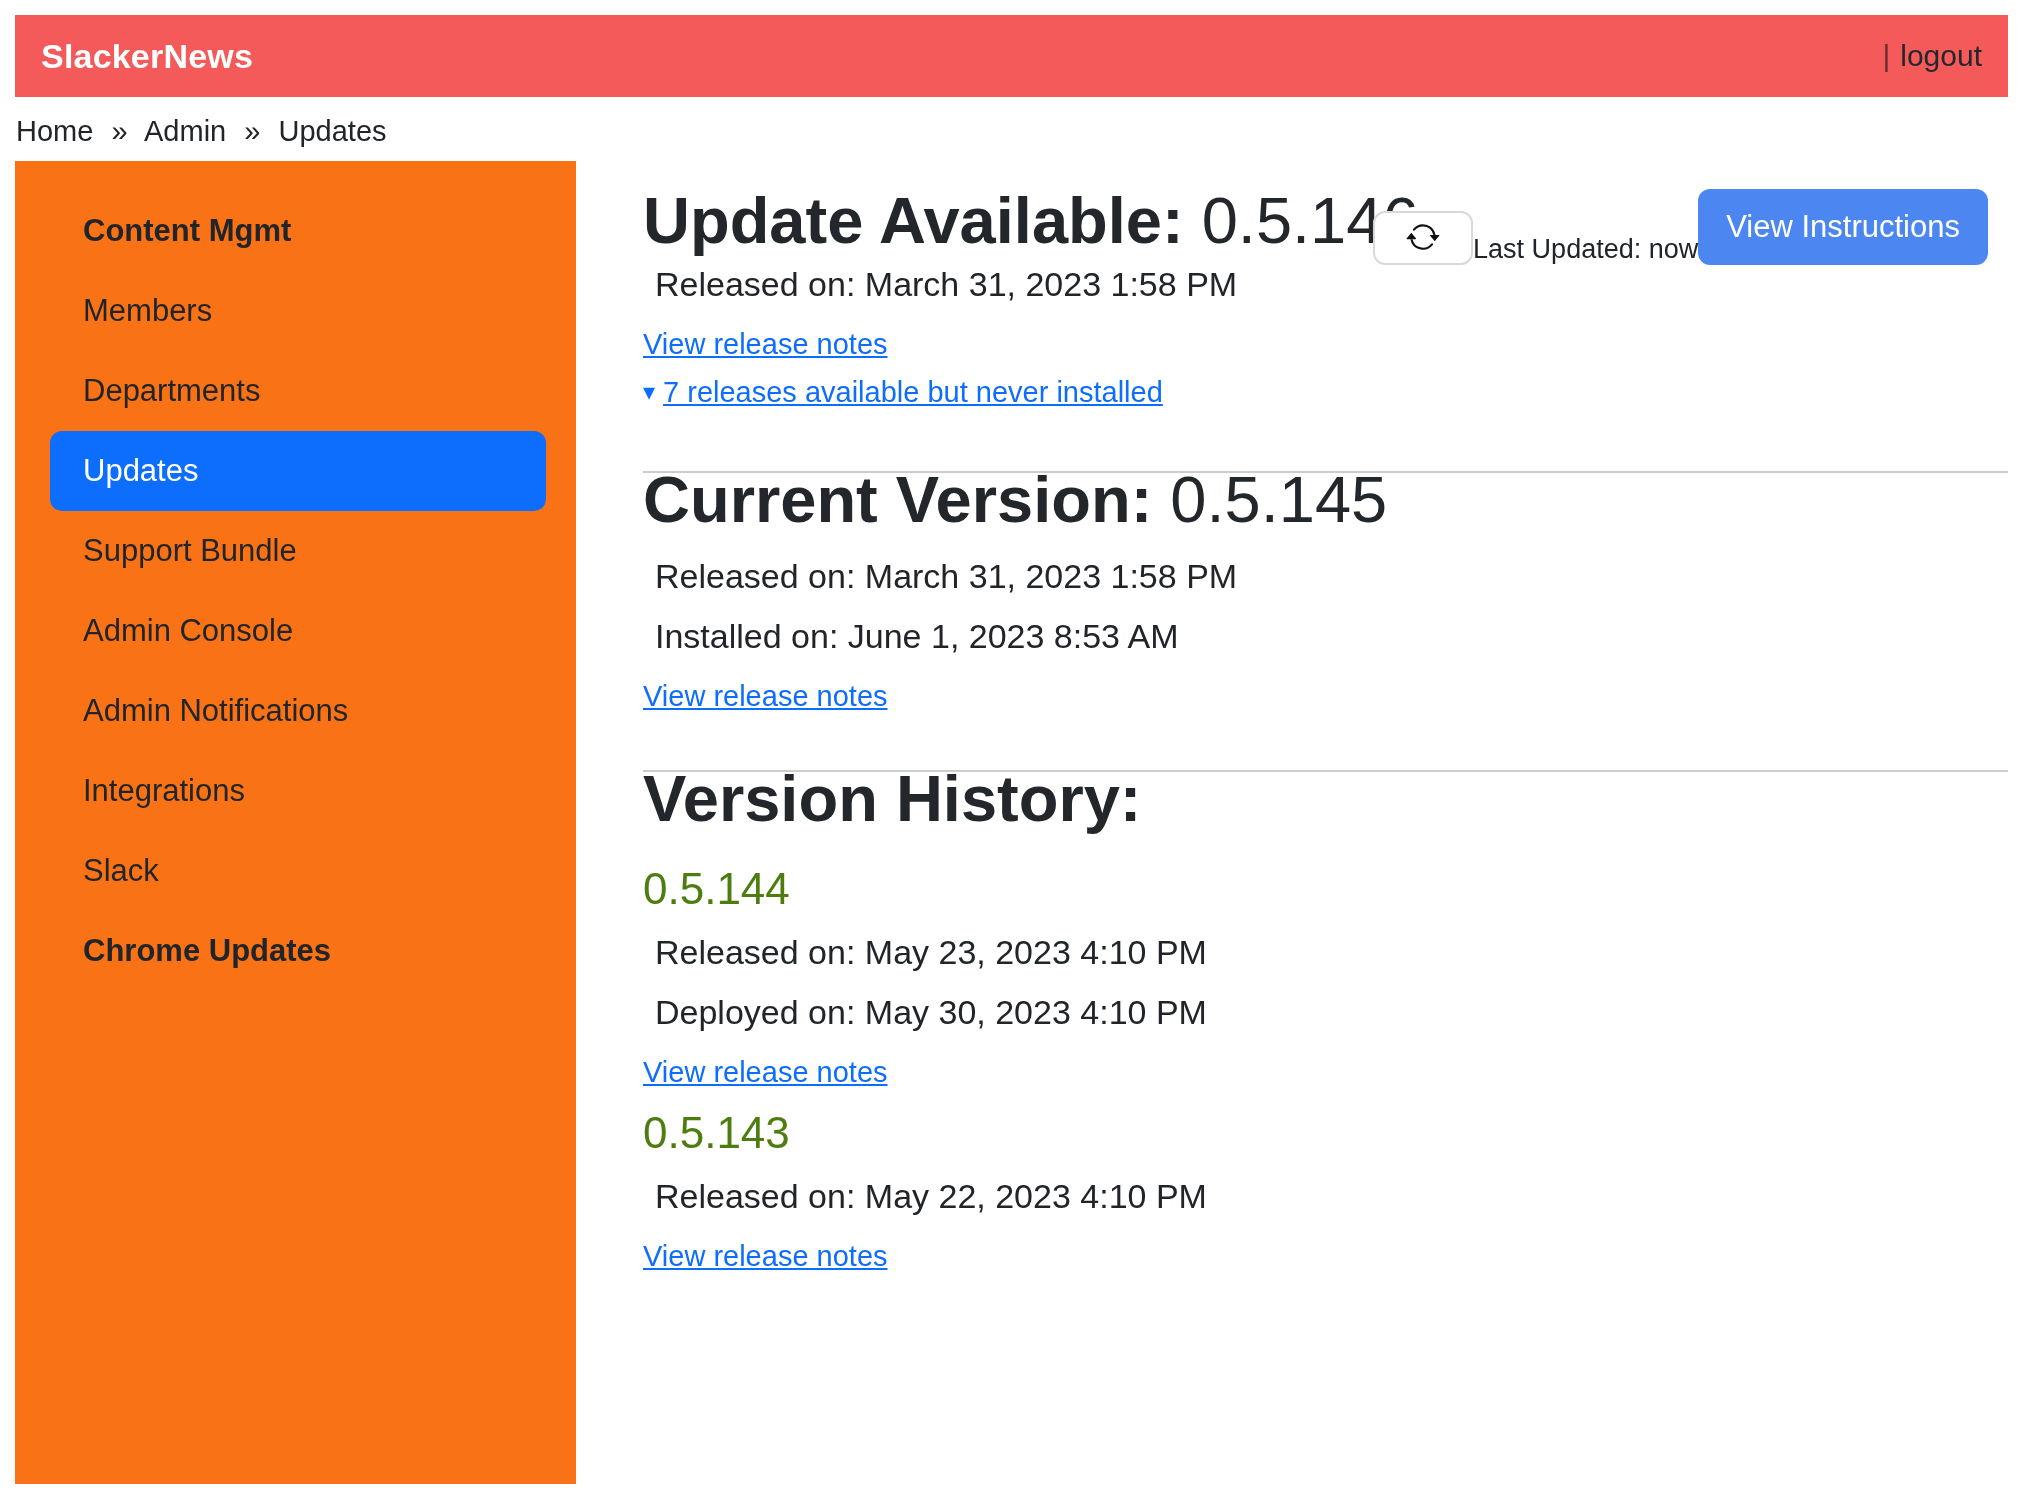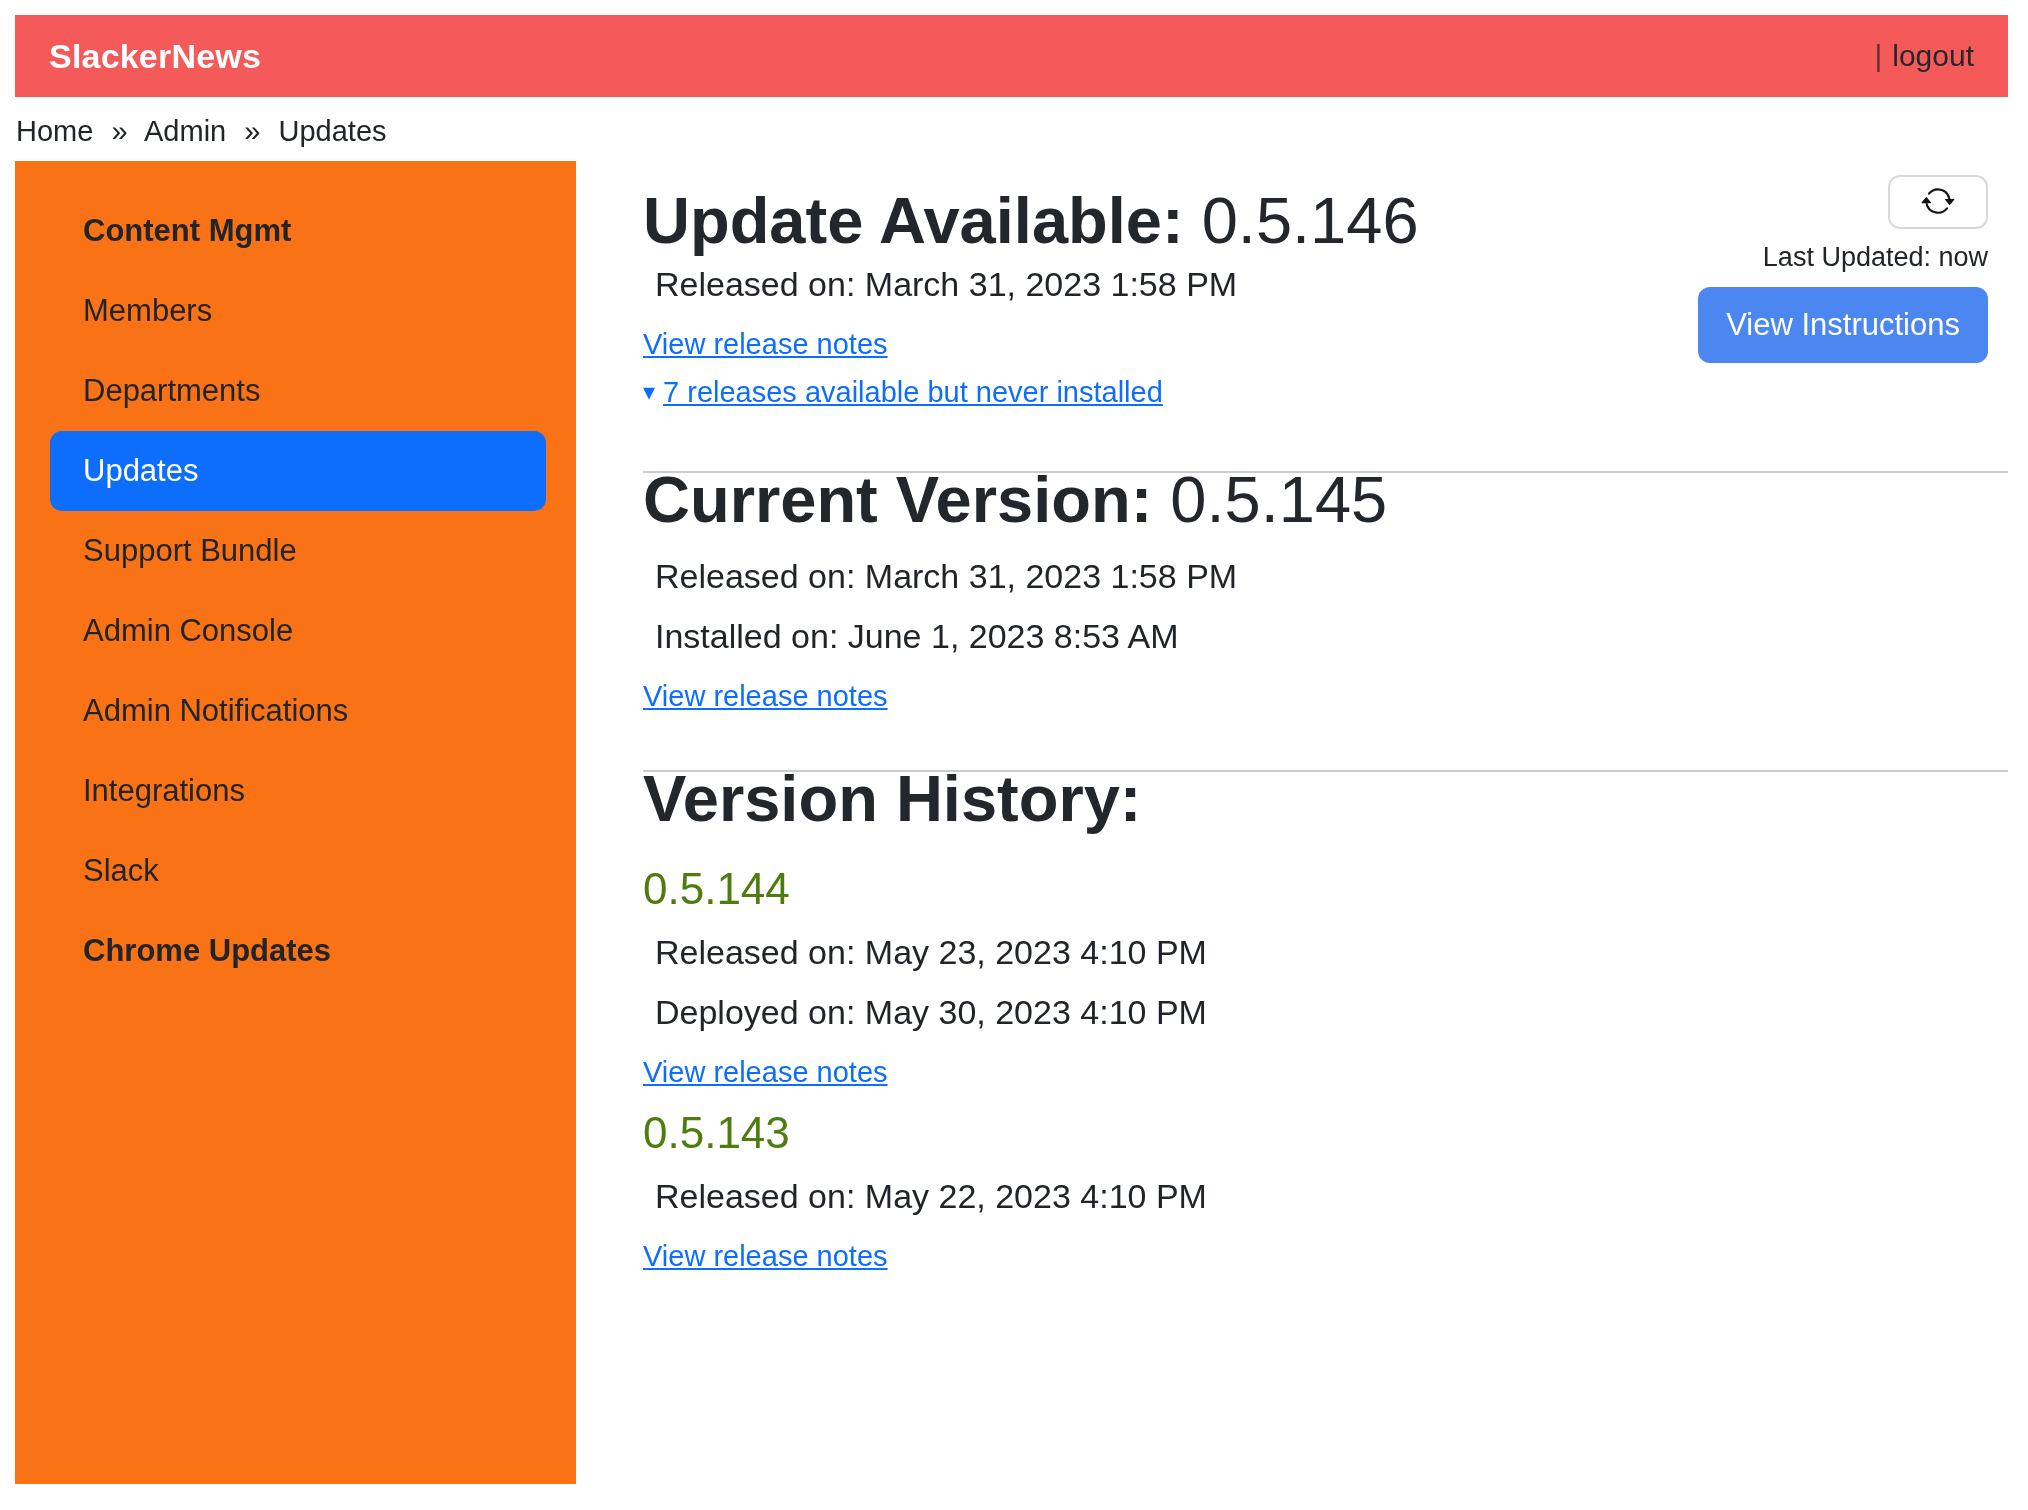--- a/index.html
+++ b/index.html
@@ -2,21 +2,21 @@
 <html><head>
 <meta charset="utf-8">
 <style>
   * { box-sizing: border-box; }
   html,body { margin:0; padding:0; background:#fff; }
   body { font-family:"Liberation Sans","DejaVu Sans",sans-serif; color:#212529; }
   .page { position:relative; width:2028px; height:1510px; background:#fff; overflow:hidden; }
 
   
   .topbar { margin:15px 20px 0 15px; height:82px; background:#f45a5a;
-            display:flex; align-items:center; justify-content:space-between; padding:0 34px; }
+            display:flex; align-items:center; justify-content:space-between; padding:0 26px; }
   .brand { color:#fff; font-size:34px; font-weight:bold; letter-spacing:0.2px; }
   .logout-wrap { font-size:30px; display:flex; align-items:center; gap:10px; }
   .logout-sep { color:#6e2b2b; }
   .logout-link { color:#24282c; text-decoration:none; cursor:pointer; }
 
   
   .breadcrumb { margin:16px 0 12px 16px; font-size:29px; line-height:36px; }
   .breadcrumb .crumb { color:#212529; text-decoration:none; }
   .breadcrumb .sep { margin:0 10px; }
 
@@ -41,21 +41,21 @@
   .tri { display:inline-block; font-size:24px; margin-right:8px; transform:translateY(-2px); }
   hr.divider { border:none; border-top:2px solid #ccc; margin:50px 0 0 0; }
   .current-gap { margin-top:66px; }
   .cv-first { margin-top:25px; }
   .vh-heading { margin-top:64px; }
   .ver-num { font-size:44px; line-height:54px; font-weight:normal; margin:36px 0 8px 0; color:#4d7c0f; }
   .ver-num.second { margin-top:10px; }
   .history-divider { margin-top:99px; }
 
   
-  .top-right { position:absolute; top:14px; right:20px; display:flex; flex-direction:column;
+  .top-right { position:absolute; top:14px; right:20px; display:flex; flex-direction:row;
                align-items:flex-end; }
   .refresh-btn { width:100px; height:54px; background:#fff; border:2px solid #d9d9d9; border-radius:12px;
                  display:flex; align-items:center; justify-content:center; cursor:pointer; }
   .refresh-btn svg { width:34px; height:34px; fill:#111; }
   .last-updated { margin-top:12px; font-size:27px; line-height:32px; color:#212529; }
   .instructions-btn { margin-top:14px; height:76px; padding:0 28px; background:#4c86f0; color:#fff;
                       font-size:31px; border:none; border-radius:12px; cursor:pointer;
                       font-family:inherit; }
 </style>
 </head>

